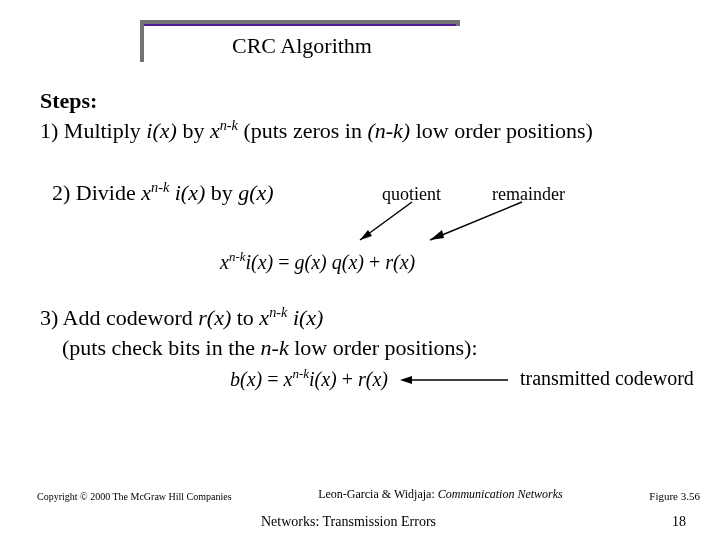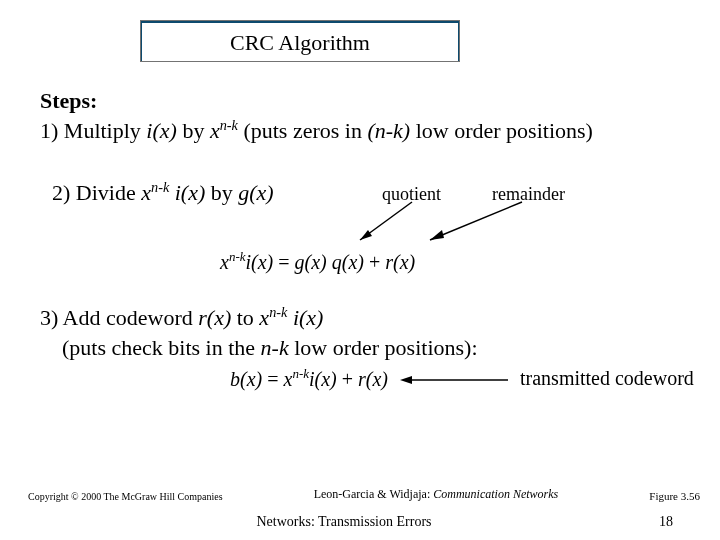--- a/index.html
+++ b/index.html
@@ -12,22 +12,22 @@
     color: #000;
     position: relative;
     overflow: hidden;
   }
   .title-box {
     position: absolute;
     top: 20px;
     left: 140px;
     width: 320px;
     height: 42px;
-    background: #0c4a6e;
-    border: 1px solid #737373;
+    background: #4c1d95;
+    border: 4px solid #737373;
     box-sizing: border-box;
   }
   .title-inner {
     background: #fff;
     margin: 0 auto;
     text-align: center;
     font-size: 22px;
     line-height: 40px;
     width: 316px;
     height: 38px;
@@ -74,21 +74,21 @@
   .tx-label {
     position: absolute;
     font-size: 20px;
     top: 0px;
     left: 290px;
     white-space: nowrap;
   }
   .footer {
     position: absolute;
     bottom: 10px;
-    left: 8px;
+    left: 17px;
     right: 0;
     font-size: 11px;
   }
   .footer-top {
     display: flex;
     justify-content: space-between;
     align-items: flex-end;
     padding: 0 20px 12px 20px;
   }
   .footer-left { font-size: 10px; }
@@ -100,21 +100,21 @@
     justify-content: space-between;
     padding: 0 34px;
     font-size: 14px;
   }
   .footer-bot-left {
     flex: 1;
     text-align: center;
   }
   .footer-bot-right {
     width: 40px;
-    text-align: center;
+    text-align: right;
   }
   svg.arrow-q, svg.arrow-r {
     position: absolute;
   }
 </style>
 </head>
 <body>
 
 <div class="title-box">
   <div class="title-inner">CRC Algorithm</div>

